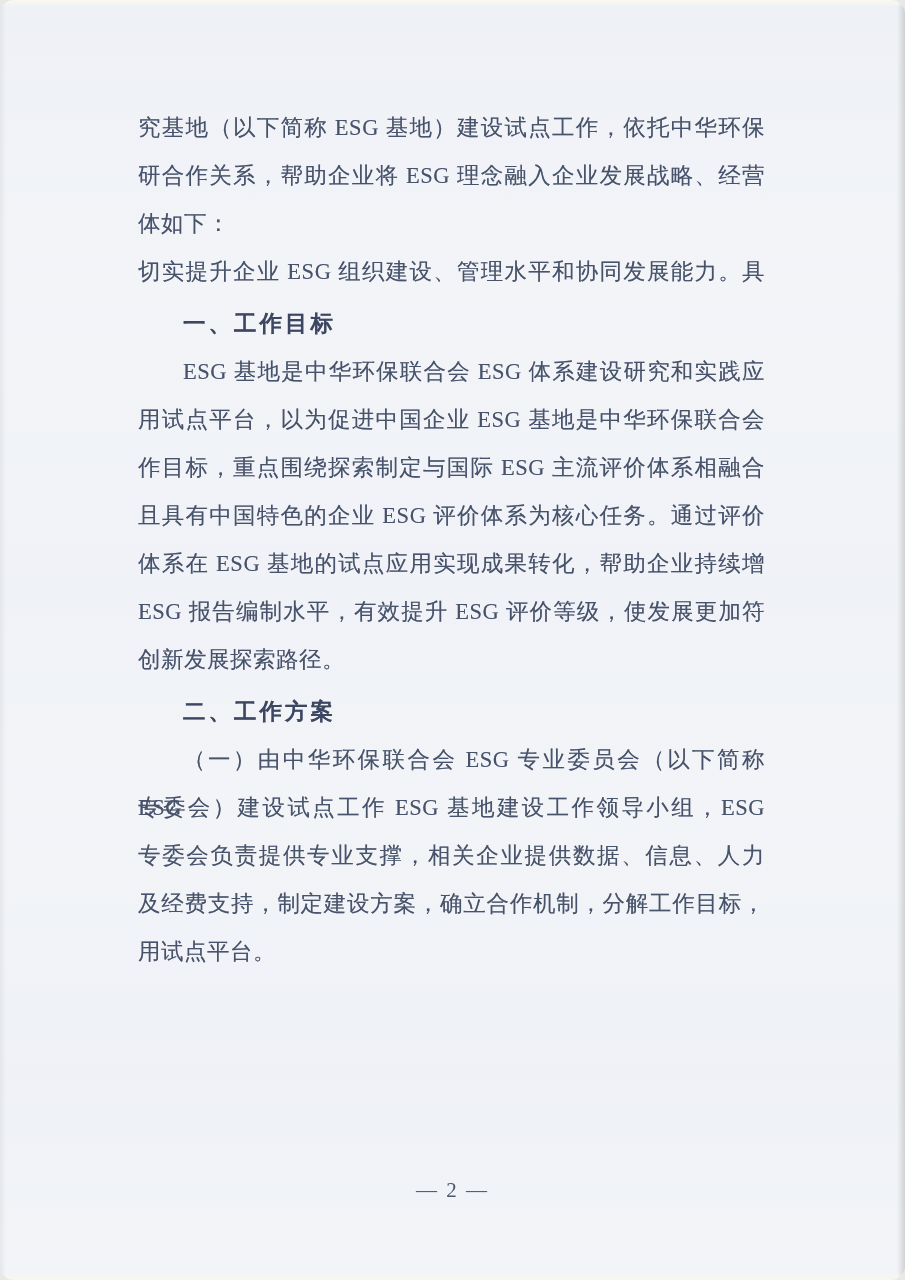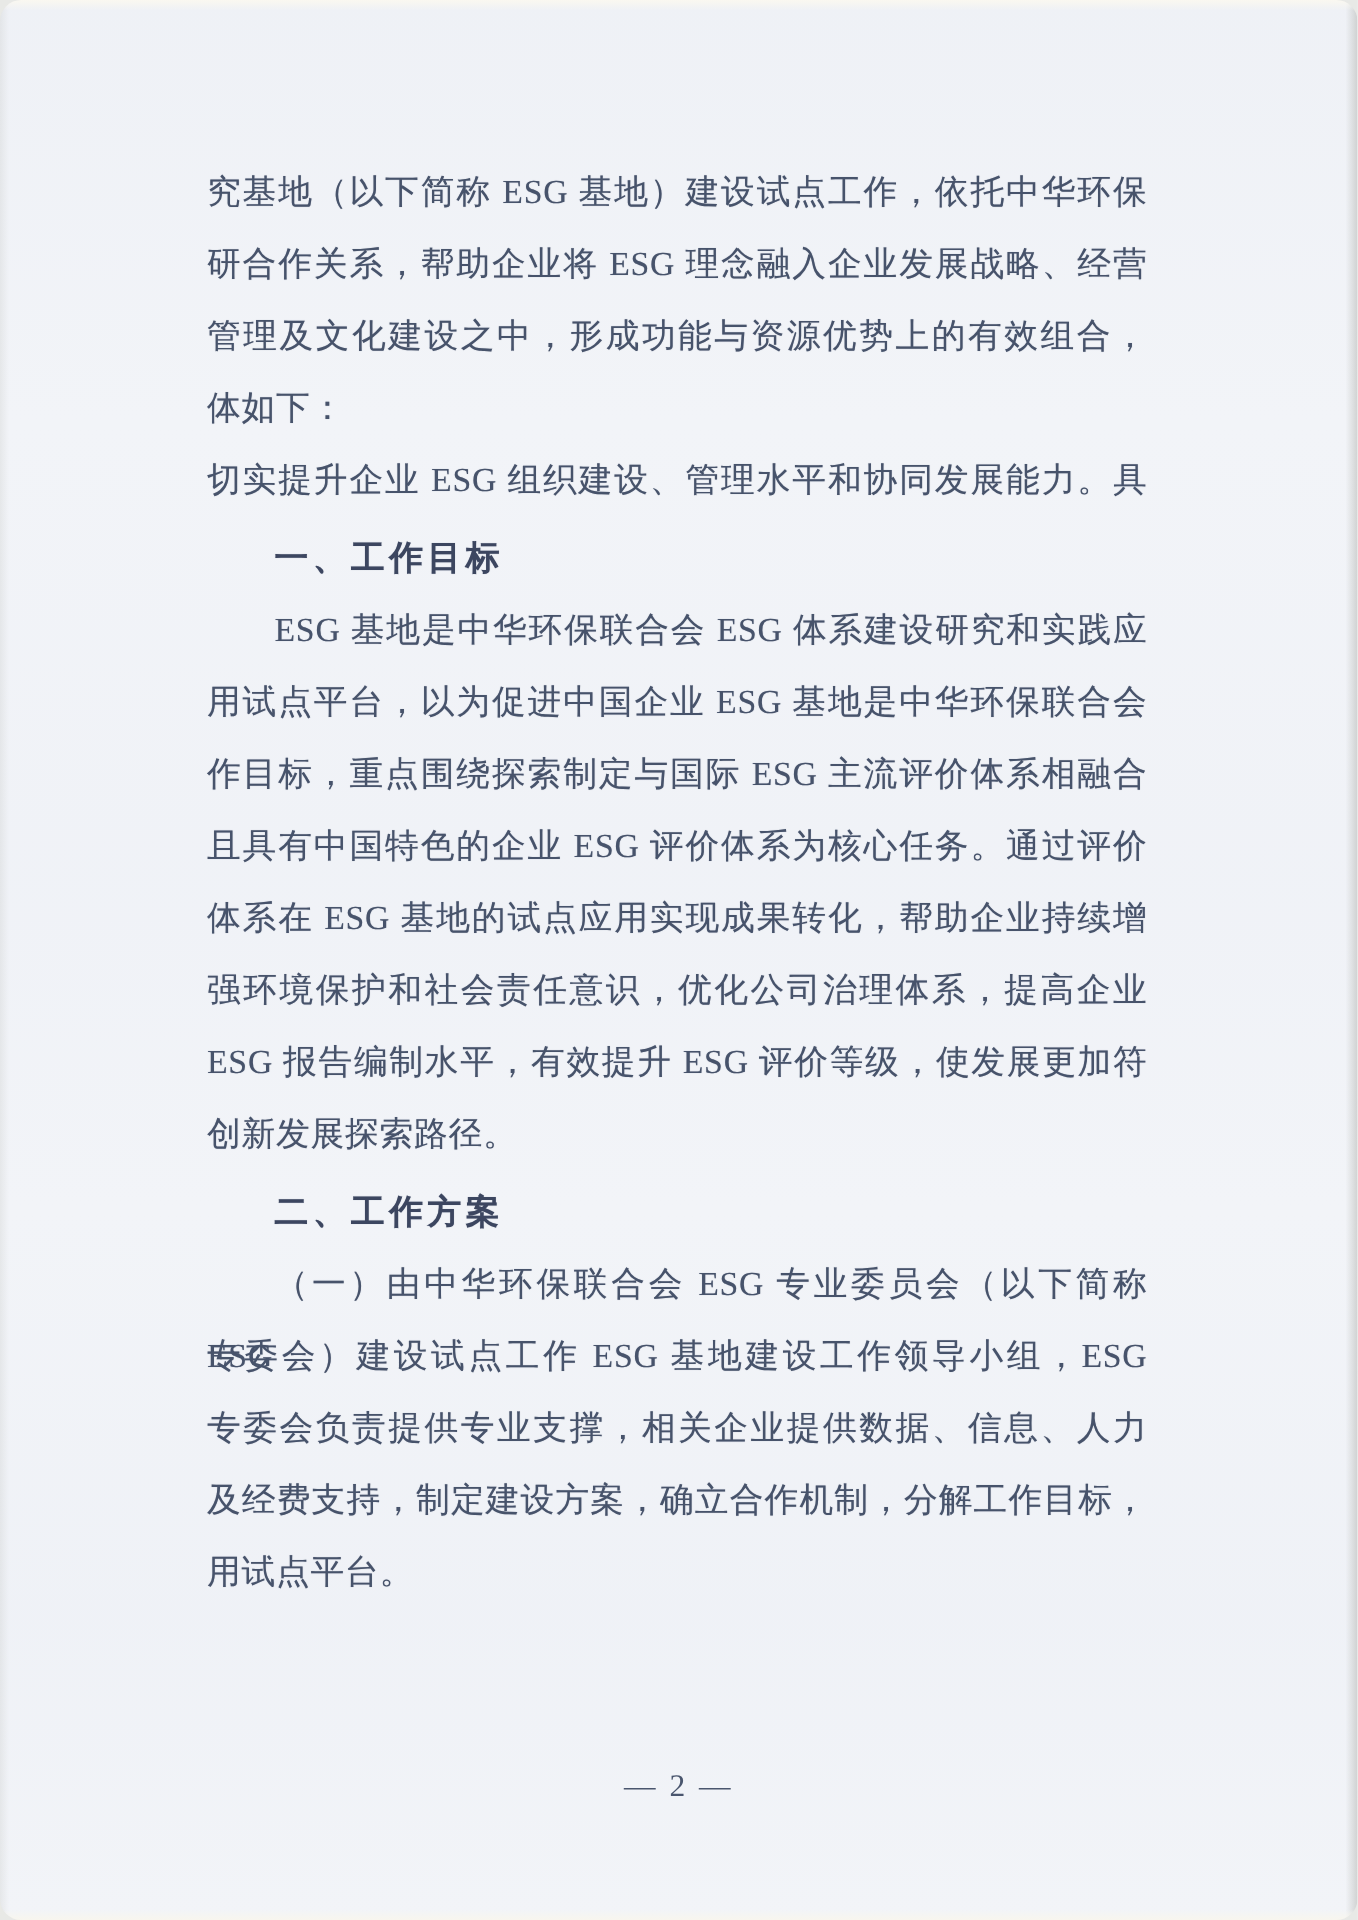--- a/index.html
+++ b/index.html
@@ -92,30 +92,28 @@
     font-family: "Liberation Serif", serif;
   }
 </style>
 </head>
 <body>
 
 <div class="page">
   <div class="content">
       <div class="line justify">究基地（以下简称 ESG 基地）建设试点工作，依托中华环保</div>
       <div class="line justify">研合作关系，帮助企业将 ESG 理念融入企业发展战略、经营</div>
-      <div class="line justify">管理及文化建设之中，形成功能与资源优势上的有效组合，</div>
       <div class="line plain">体如下：</div>
       <div class="line justify">切实提升企业 ESG 组织建设、管理水平和协同发展能力。具</div>
       <div class="line heading">一、工作目标</div>
       <div class="line justify-indent">ESG 基地是中华环保联合会 ESG 体系建设研究和实践应</div>
       <div class="line justify">用试点平台，以为促进中国企业 ESG 基地是中华环保联合会</div>
       <div class="line justify">作目标，重点围绕探索制定与国际 ESG 主流评价体系相融合</div>
       <div class="line justify">且具有中国特色的企业 ESG 评价体系为核心任务。通过评价</div>
       <div class="line justify">体系在 ESG 基地的试点应用实现成果转化，帮助企业持续增</div>
-      <div class="line justify">强环境保护和社会责任意识，优化公司治理体系，提高企业</div>
       <div class="line justify">ESG 报告编制水平，有效提升 ESG 评价等级，使发展更加符</div>
       <div class="line plain">创新发展探索路径。</div>
       <div class="line heading">二、工作方案</div>
       <div class="line justify-indent">（一）由中华环保联合会 ESG 专业委员会（以下简称 ESG</div>
       <div class="line justify">专委会）建设试点工作 ESG 基地建设工作领导小组，ESG</div>
       <div class="line justify">专委会负责提供专业支撑，相关企业提供数据、信息、人力</div>
       <div class="line justify">及经费支持，制定建设方案，确立合作机制，分解工作目标，</div>
       <div class="line plain">用试点平台。</div>
     </div>
   <div class="footer">— 2 —</div>

